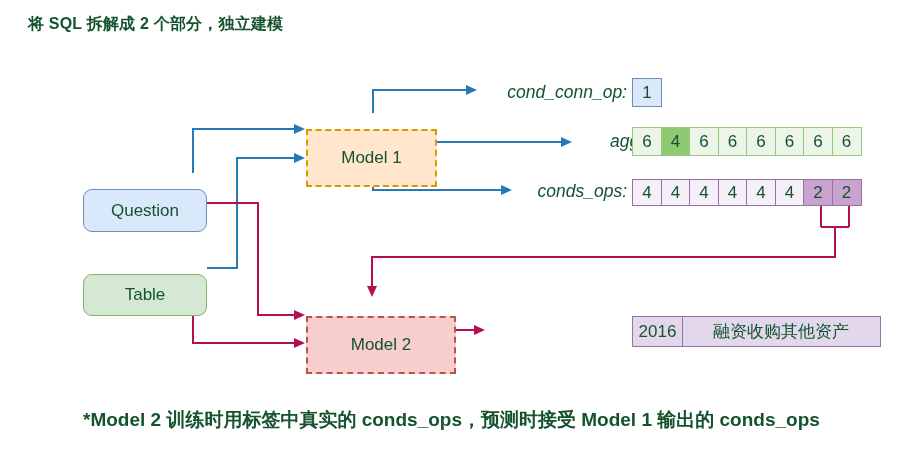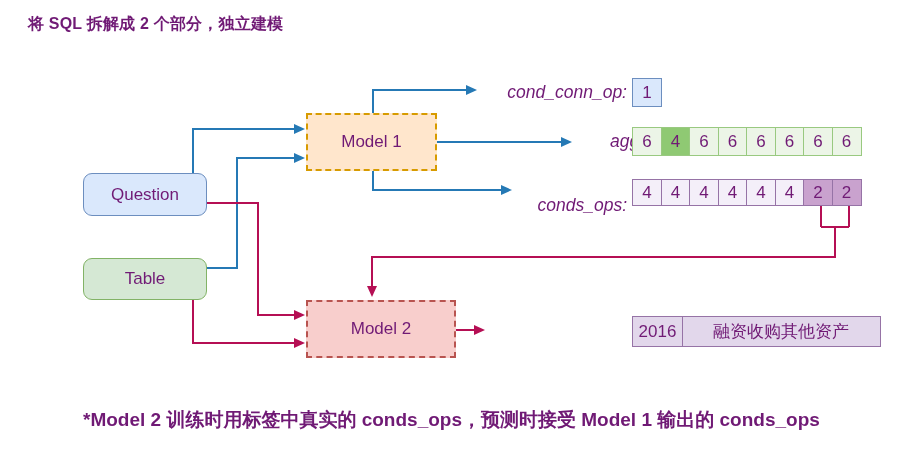--- a/index.html
+++ b/index.html
@@ -1,18 +1,18 @@
 <!DOCTYPE html>
 <html style="--arrow-blue: #2579B5; --arrow-red: #B50F54; --question-fill: #DAE8FC; --question-border: #6C8EBF; --table-fill: #D5E8D4; --table-border: #82B366; --model1-fill: #FFE6CC; --model1-border: #D79B00; --model2-fill: #F8CECC; --model2-border: #B85450; --agg-fill: #ECF5E7; --agg-border: #99C980; --agg-hl: #8FC973; --ops-fill: #F4EFF9; --ops-border: #9673A6; --ops-hl: #C9A2CE; --vals-fill: #E2D7EB; --vals-border: #9673A6;"><head>
 <meta charset="utf-8">
 <style>
   html,body{margin:0;padding:0;background:#fff;}
   .canvas{
     position:relative;width:916px;height:451px;background:#fff;overflow:hidden;
-    font-family:"Liberation Sans","DejaVu Sans",sans-serif;color:#701a75;
+    font-family:"Liberation Sans","DejaVu Sans",sans-serif;color:#14532d;
   }
   :root{
     --arrow-blue:#2579B5; --arrow-red:#B50F54;
     --question-fill:#DAE8FC; --question-border:#6C8EBF;
     --table-fill:#D5E8D4;   --table-border:#82B366;
     --model1-fill:#FFE6CC;  --model1-border:#D79B00;
     --model2-fill:#F8CECC;  --model2-border:#B85450;
     --agg-fill:#ECF5E7; --agg-border:#99C980; --agg-hl:#8FC973;
     --ops-fill:#F4EFF9; --ops-border:#9673A6; --ops-hl:#C9A2CE;
     --vals-fill:#E2D7EB; --vals-border:#9673A6;
@@ -24,38 +24,38 @@
   .footnote{
     position:absolute;left:83px;top:407px;font-size:19px;font-weight:600;
     white-space:nowrap;
   }
   svg.wires{position:absolute;left:0;top:0;pointer-events:none;}
   .lb{stroke:var(--arrow-blue);stroke-width:2;fill:none;}
   .lr{stroke:var(--arrow-red);stroke-width:2;fill:none;}
   .mhb{fill:var(--arrow-blue);} .mhr{fill:var(--arrow-red);}
   .node{
     position:absolute;display:flex;align-items:center;justify-content:center;
-    font-size:17px;box-sizing:border-box;
+    font-size:17px;box-sizing:border-box;margin-top:16px;
   }
   .q-box{left:83px;top:173px;width:124px;height:43px;background:var(--question-fill);
     border:1.5px solid var(--question-border);border-radius:9px;}
   .t-box{left:83px;top:258px;width:124px;height:42px;background:var(--table-fill);
     border:1.5px solid var(--table-border);border-radius:9px;}
   .m1-box{left:306px;top:113px;width:131px;height:58px;background:var(--model1-fill);
     border:2px dashed var(--model1-border);}
   .m2-box{left:306px;top:300px;width:150px;height:58px;background:var(--model2-fill);
     border:2px dashed var(--model2-border);}
   .row-label{
     position:absolute;font-size:17.5px;line-height:20px;white-space:nowrap;
     text-align:right;
     font-style:italic;
   }
   .lbl-ccop{right:289px;top:82px;}
   .lbl-agg{right:272px;top:131px;}
-  .lbl-ops{right:289px;top:195px;margin-left:20px;}
+  .lbl-ops{right:289px;top:181px;margin-left:20px;}
   .lbl-vals{right:294px;top:321px;}
   .ccop-value{
     position:absolute;left:632px;top:78px;width:30px;height:29px;box-sizing:border-box;
     background:var(--question-fill);border:1.5px solid var(--question-border);
     display:flex;align-items:center;justify-content:center;font-size:17px;
   }
   .cellrow{position:absolute;display:flex;}
   .cellrow .cell{
     box-sizing:border-box;display:flex;align-items:center;justify-content:center;
     font-size:17px;flex:none;

